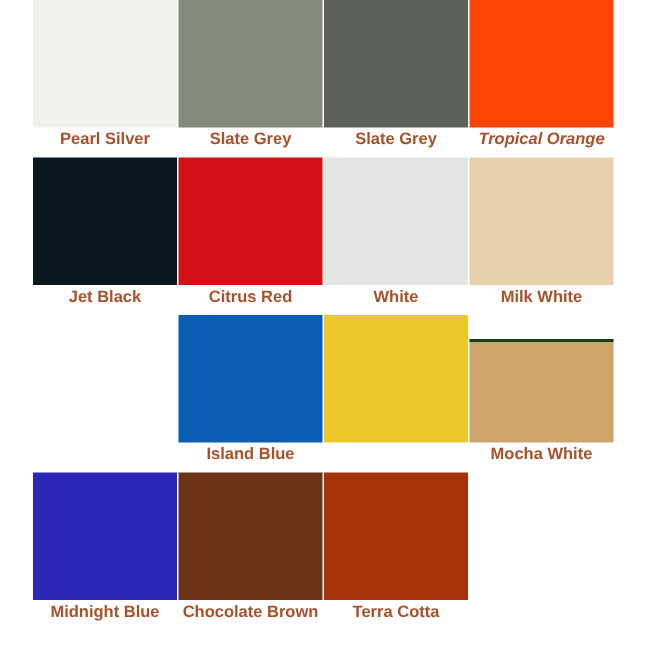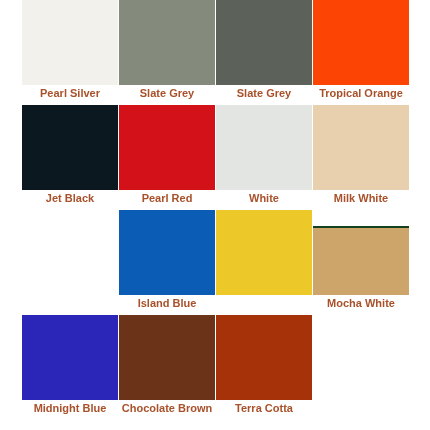--- a/index.html
+++ b/index.html
@@ -84,32 +84,32 @@
     <div class="swatch-cell col-1">
       <div class="swatch-chip" style="background: rgb(132, 138, 124);"></div>
       <div class="swatch-label" style="color: rgb(168, 81, 42);">Slate Grey</div>
     </div>
     <div class="swatch-cell col-2">
       <div class="swatch-chip" style="background: rgb(92, 97, 89);"></div>
       <div class="swatch-label" style="color: rgb(168, 81, 42);">Slate Grey</div>
     </div>
     <div class="swatch-cell col-3">
       <div class="swatch-chip" style="background: rgb(252, 68, 5);"></div>
-      <div class="swatch-label" style="color: rgb(168, 81, 42);">Tropical Orange</div>
+      <div class="swatch-label" style="color: rgb(168, 81, 42); font-style: italic;">Tropical Orange</div>
     </div>
   </div>
 
   <div class="swatch-row">
     <div class="swatch-cell col-0">
       <div class="swatch-chip" style="background: rgb(12, 24, 32);"></div>
       <div class="swatch-label" style="color: rgb(168, 81, 42);">Jet Black</div>
     </div>
     <div class="swatch-cell col-1">
       <div class="swatch-chip" style="background: rgb(211, 17, 24);"></div>
-      <div class="swatch-label" style="color: rgb(168, 81, 42);">Pearl Red</div>
+      <div class="swatch-label" style="color: rgb(168, 81, 42);">Citrus Red</div>
     </div>
     <div class="swatch-cell col-2">
       <div class="swatch-chip" style="background: rgb(227, 229, 227);"></div>
       <div class="swatch-label" style="color: rgb(168, 81, 42);">White</div>
     </div>
     <div class="swatch-cell col-3">
       <div class="swatch-chip" style="background: rgb(232, 207, 174);"></div>
       <div class="swatch-label" style="color: rgb(168, 81, 42);">Milk White</div>
     </div>
   </div>

